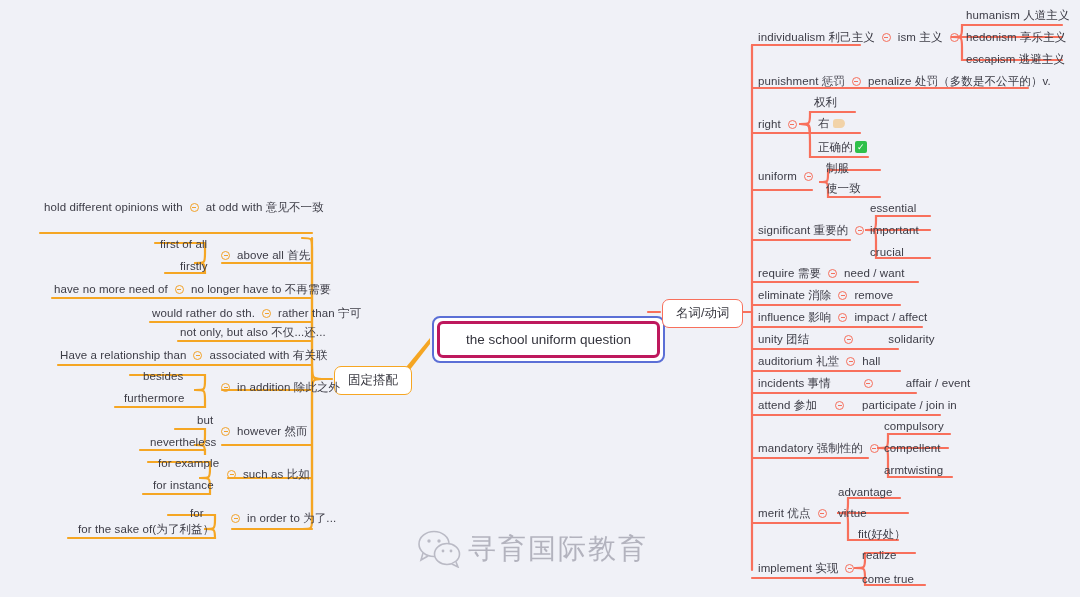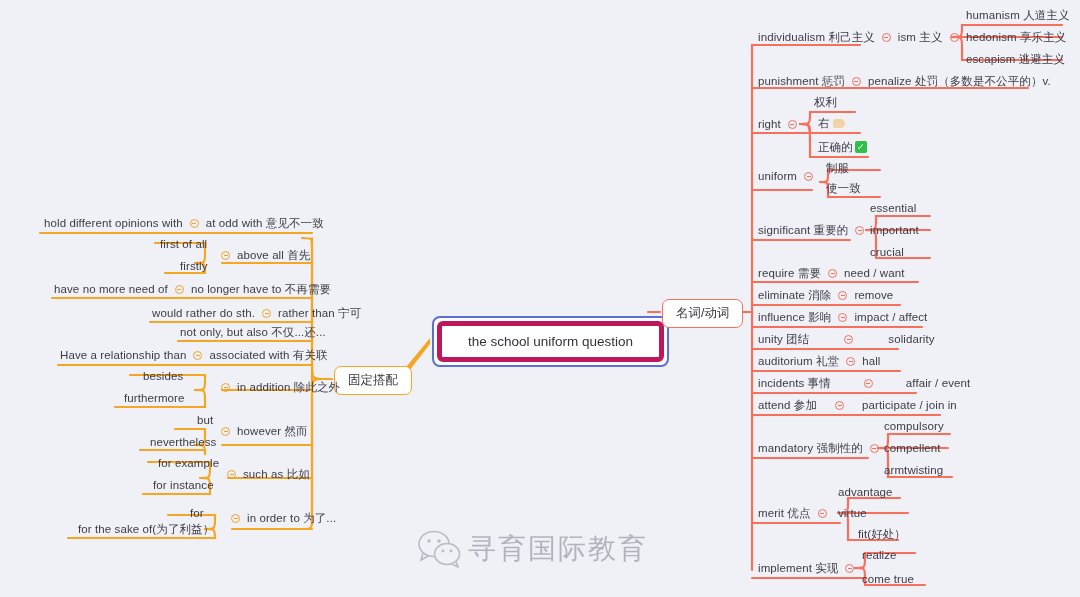--- a/index.html
+++ b/index.html
@@ -26,21 +26,21 @@
 
   
   .central {
     position:absolute;
     border:2px solid #5b6fd6;
     border-radius:8px;
     background:#ffffff;
     padding:3px;
   }
   .central-inner {
-    border:5px solid #be185d;
+    border:3px solid #be185d;
     border-radius:6px;
     background:#fff;
     padding:8px 26px;
     font-size:13.5px;
     color:#33333c;
     white-space:nowrap;
   }
 
   
   .pill {
@@ -209,21 +209,21 @@
     <div class="central-inner">the school uniform question</div>
   </div>
 
   <div class="pill orange" style="left:334px; top:366px;">
     <span>固定搭配</span>
   </div>
   <div class="pill coral" style="left:662px; top:299px;">
     <span>名词/动词</span>
   </div>
 
-  <div class="node row" style="left:44px; top:216px;">
+  <div class="node row" style="left:44px; top:200px;">
     <span>hold different opinions with</span>
     <span class="toggle tg-orange"></span>
     <span>at odd with 意见不一致</span>
   </div>
 
   <div class="node" style="left:160px; top:237px;">first of all</div>
   <div class="node" style="left:180px; top:259px;">firstly</div>
   <div class="node row" style="left:214px; top:248px;">
     <span class="toggle tg-orange"></span>
     <span>above all 首先</span>

